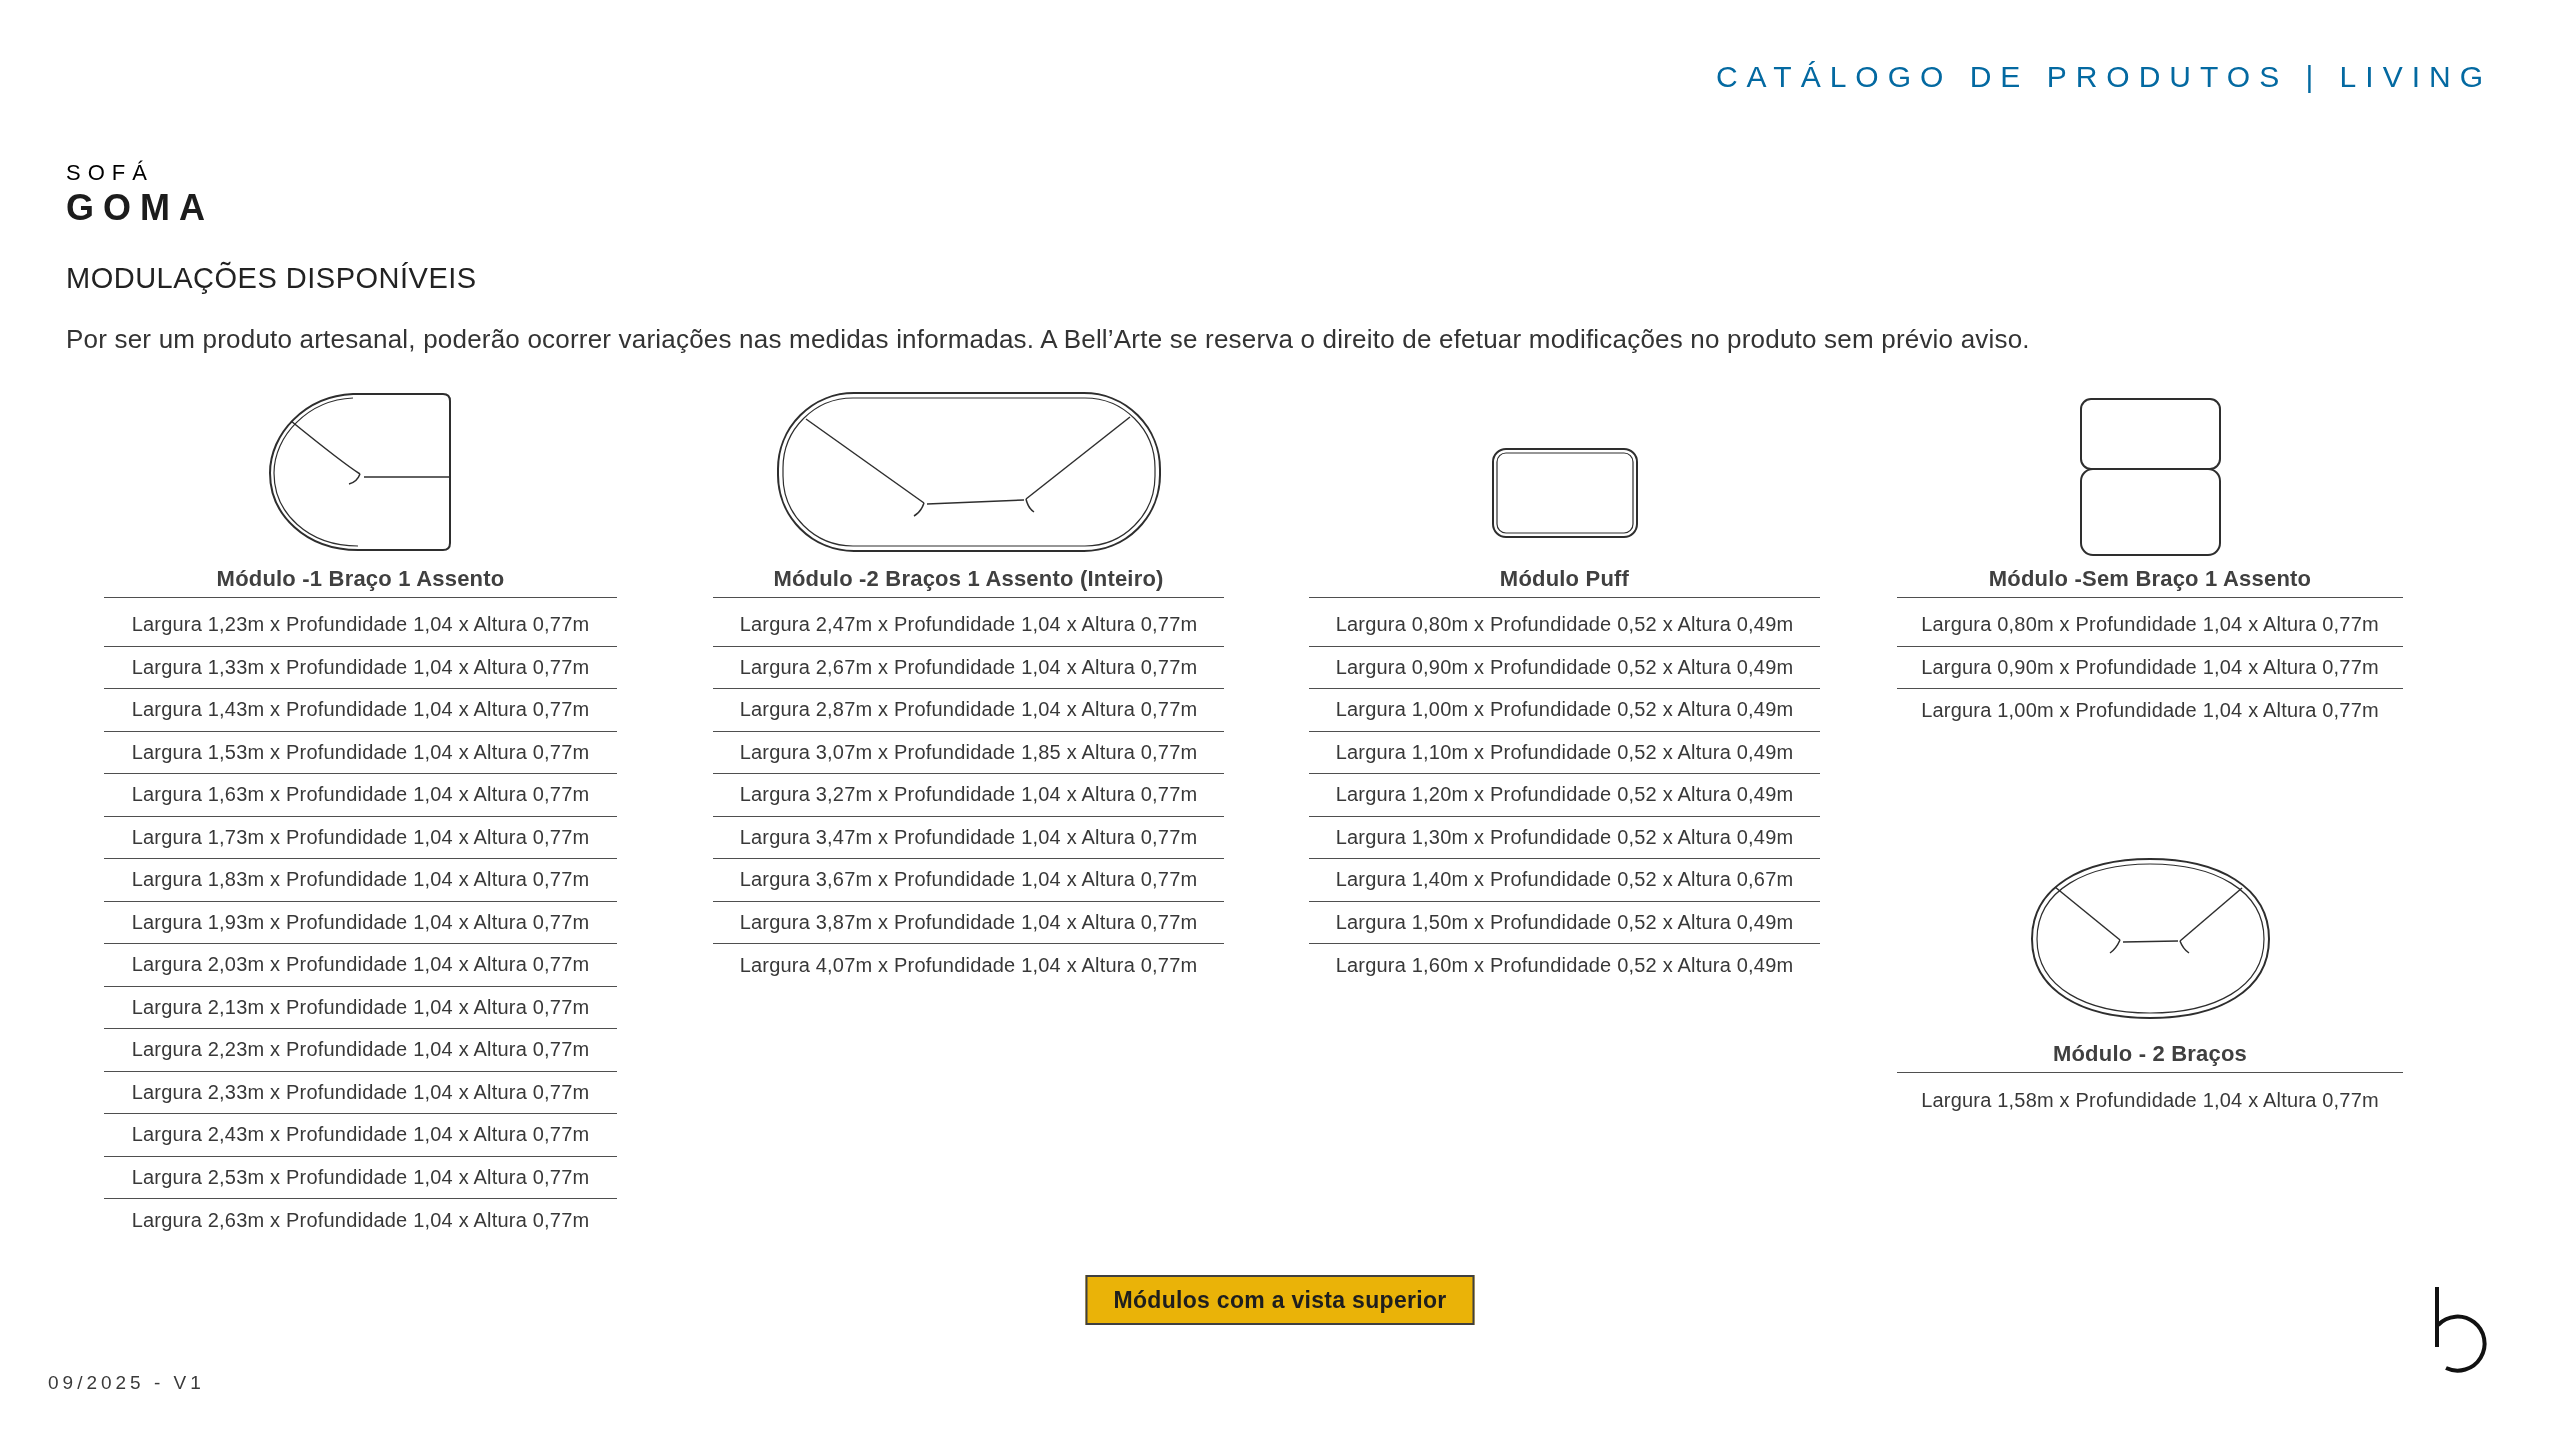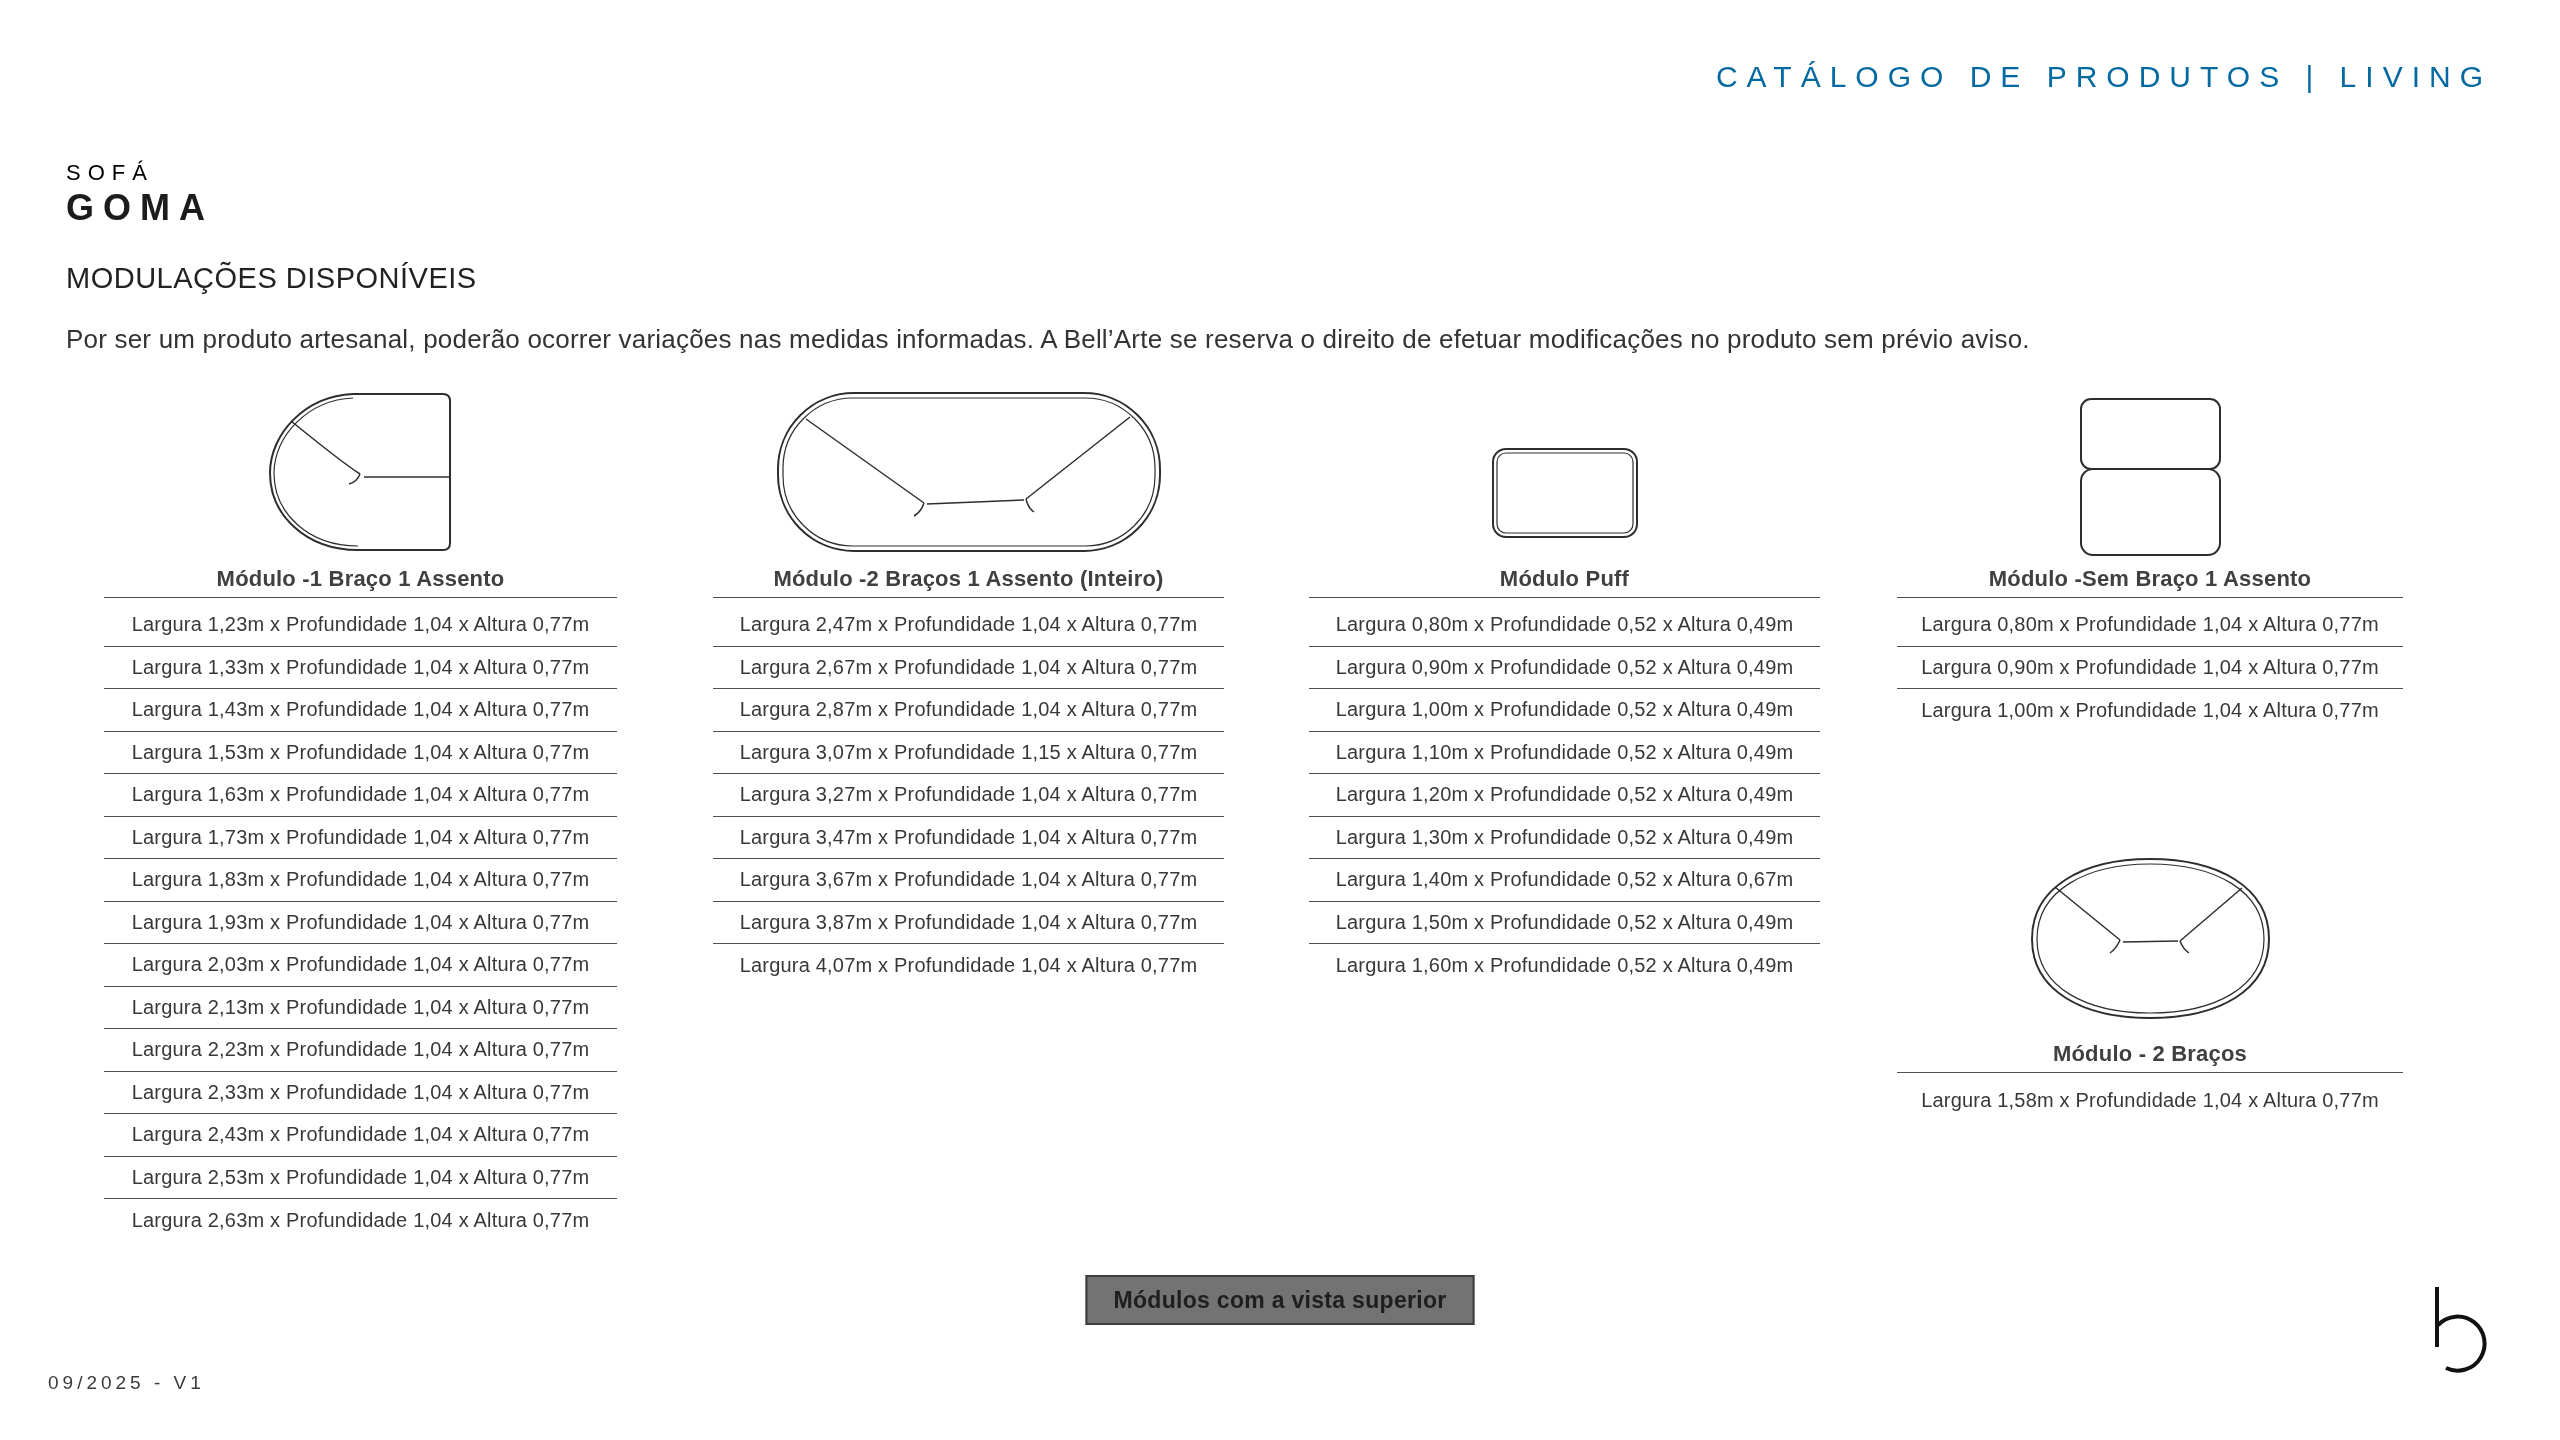--- a/index.html
+++ b/index.html
@@ -47,21 +47,21 @@
 
   svg .ln{fill:none;stroke:#2e2e2e;}
   svg .outer{stroke-width:2px;}
   svg .inner{stroke-width:1.2px;}
   svg .seam{stroke-width:1.5px;}
 
   
   .view-note-box{position:absolute;top:1275px;left:50%;transform:translateX(-50%);
                  border:2px solid #3f3f3f;padding:0 26px;height:46px;display:flex;align-items:center;
                  font-size:23px;font-weight:700;color:#1e1e1e;letter-spacing:0.3px;white-space:nowrap;
-                 background:#737373;}
+                 background:#eab308;}
   .version{position:absolute;left:48px;top:1372px;font-size:19px;letter-spacing:4px;color:#3a3a3a;
            white-space:nowrap;}
   .brand-logo{position:absolute;left:2430px;top:1284px;}
 </style>
 </head>
 <body>
 
 <div class="page">
 
   <div class="catalog-title">CATÁLOGO DE PRODUTOS | LIVING</div>
@@ -114,21 +114,21 @@
         <path class="ln seam" d="M356 30 L252 112"></path>
         <path class="ln seam" d="M252 112 Q254 121 260 125"></path>
         <path class="ln seam" d="M153 117 L250 113"></path>
       </svg>
     </div>
     <div class="module-name">Módulo -2 Braços 1 Assento (Inteiro)</div>
     <div class="dim-rows">
         <div class="dim-row">Largura 2,47m x Profundidade 1,04 x Altura 0,77m</div>
         <div class="dim-row">Largura 2,67m x Profundidade 1,04 x Altura 0,77m</div>
         <div class="dim-row">Largura 2,87m x Profundidade 1,04 x Altura 0,77m</div>
-        <div class="dim-row">Largura 3,07m x Profundidade 1,15 x Altura 0,77m</div>
+        <div class="dim-row">Largura 3,07m x Profundidade 1,85 x Altura 0,77m</div>
         <div class="dim-row">Largura 3,27m x Profundidade 1,04 x Altura 0,77m</div>
         <div class="dim-row">Largura 3,47m x Profundidade 1,04 x Altura 0,77m</div>
         <div class="dim-row">Largura 3,67m x Profundidade 1,04 x Altura 0,77m</div>
         <div class="dim-row">Largura 3,87m x Profundidade 1,04 x Altura 0,77m</div>
         <div class="dim-row">Largura 4,07m x Profundidade 1,04 x Altura 0,77m</div>
       </div>
   </div>
 
   <div class="module-col col-3">
     <div class="diagram-box puff-box">

